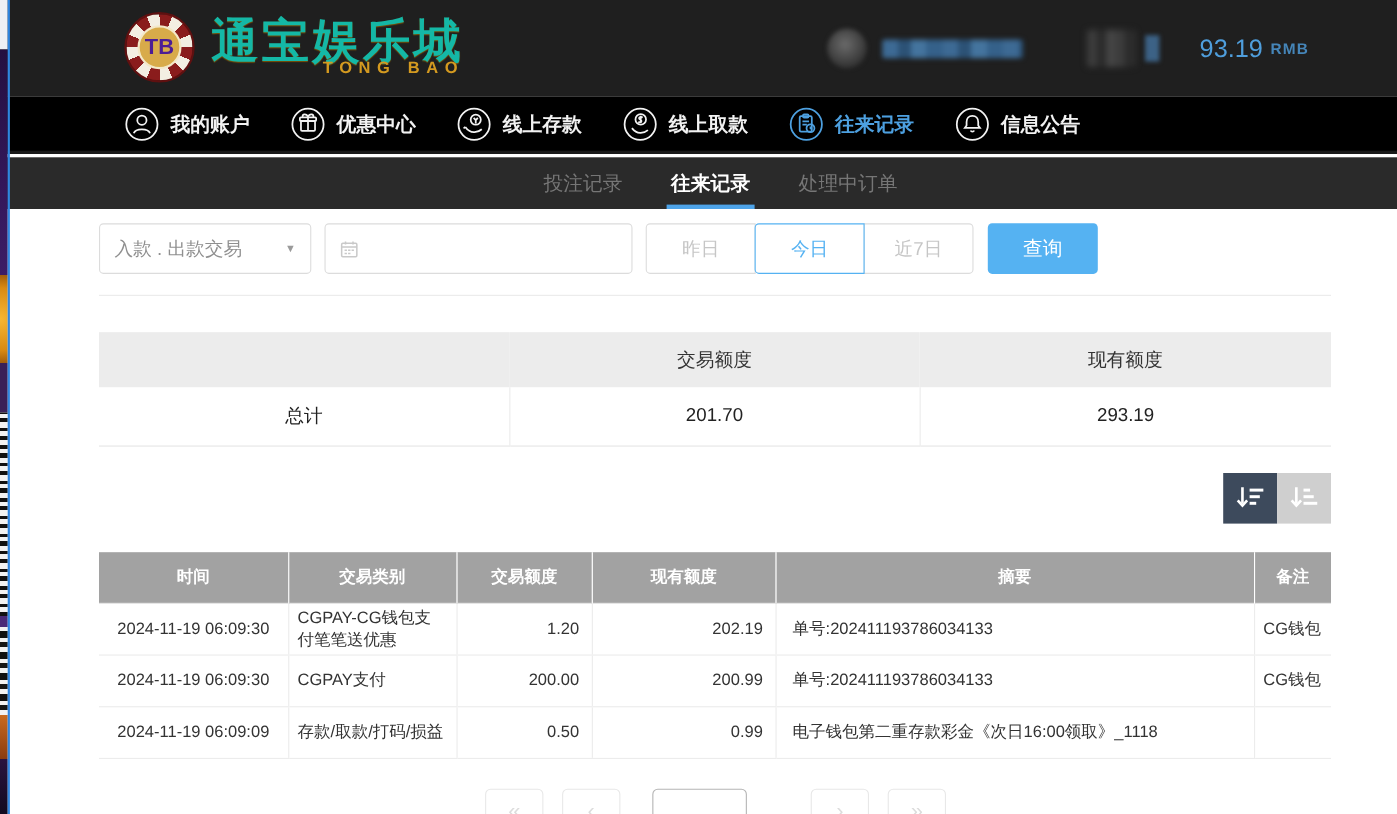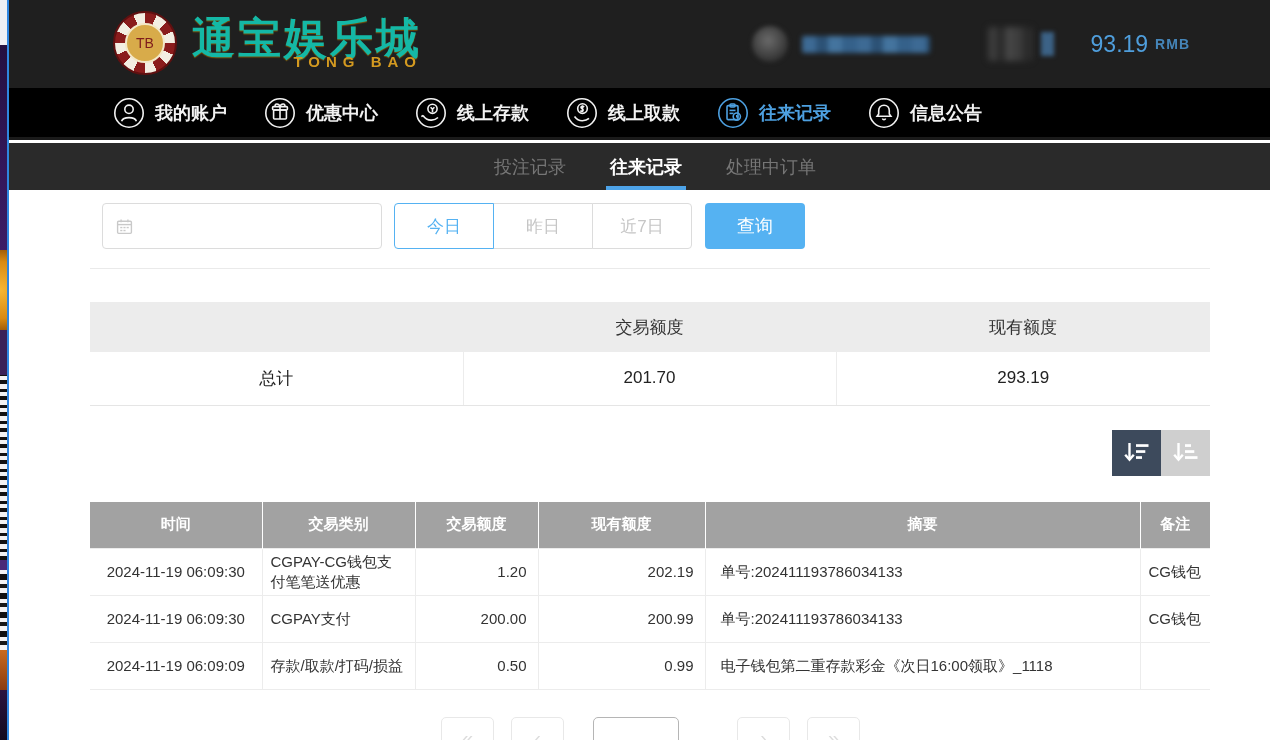--- a/index.html
+++ b/index.html
@@ -25,21 +25,21 @@
   .seg-dark   { height:50px;  background:linear-gradient(180deg,#2a1440,#120a20); }
 
   
   .header { position:absolute; top:0; left:0; width:1270px; height:88px; background:#1f1f1f; }
   .logo { position:absolute; left:113px; top:11px; display:flex; align-items:center; cursor:pointer; }
   .chip { width:64px; height:64px; border-radius:50%;
           background:repeating-conic-gradient(#8a1c1c 0 22.5deg,#f3eee2 22.5deg 45deg);
           border:2px solid #5f1010; display:flex; align-items:center; justify-content:center; }
   .chip-inner { width:40px; height:40px; border-radius:50%; background:#d8ab4a; border:2px solid #f3e8c8;
                 display:flex; align-items:center; justify-content:center;
-                color:#7f1d1d; font-weight:normal; font-size:14px; }
+                color:#4c1d95; font-weight:bold; font-size:20px; }
   .brand { margin-left:15px; }
   .brand-cn { font-size:43px; font-weight:bold; color:#14b8a6; letter-spacing:3px; line-height:1.05;
               text-shadow:0 1px 1px #7a5208; }
   .brand-en { font-size:15px; color:#d49a20; font-weight:bold; letter-spacing:6px; text-align:right; margin-top:-8px; }
 
   .user-area { position:absolute; right:80px; top:26px; display:flex; align-items:center; }
   .blur-avatar { width:36px; height:36px; border-radius:50%;
                  background:radial-gradient(circle at 45% 40%,#6a6a6a,#303030 75%); filter:blur(2px); }
   .blur-name { width:128px; height:17px; margin-left:14px; border-radius:2px;
                background:repeating-linear-gradient(90deg,#3d6a94 0 14px,#2c5276 14px 26px,#44749e 26px 40px,#35618a 40px 55px);
@@ -208,39 +208,43 @@
     <span>往来记录</span>
   </div>
   <div class="tab">
     <span>处理中订单</span>
   </div>
 </div>
 
 <div class="content">
 
   <div class="filter-row">
+    <div class="select-box">
+      <span>入款 . 出款交易</span>
+      <span class="caret">▼</span>
+    </div>
     <div class="date-box">
       <svg width="17" height="17" viewBox="0 0 16 16" fill="none" stroke="#c9c9c9" stroke-width="1.3">
         <rect x="1.5" y="3" width="13" height="11.5" rx="1"></rect>
         <line x1="1.5" y1="6.2" x2="14.5" y2="6.2"></line>
         <line x1="4.8" y1="1.5" x2="4.8" y2="4"></line>
           <line x1="11.2" y1="1.5" x2="11.2" y2="4"></line>
         <line x1="4" y1="9" x2="6" y2="9"></line>
           <line x1="7" y1="9" x2="9" y2="9"></line>
           <line x1="10" y1="9" x2="12" y2="9"></line>
         <line x1="4" y1="11.8" x2="6" y2="11.8"></line>
           <line x1="7" y1="11.8" x2="9" y2="11.8"></line>
       </svg>
     </div>
     <div class="btn-group">
+      <div class="qbtn">
+        <span>昨日</span>
+      </div>
       <div class="qbtn active">
         <span>今日</span>
-      </div>
-      <div class="qbtn">
-        <span>昨日</span>
       </div>
       <div class="qbtn">
         <span>近7日</span>
       </div>
     </div>
     <div class="search-btn">
       <span>查询</span>
     </div>
   </div>
 

